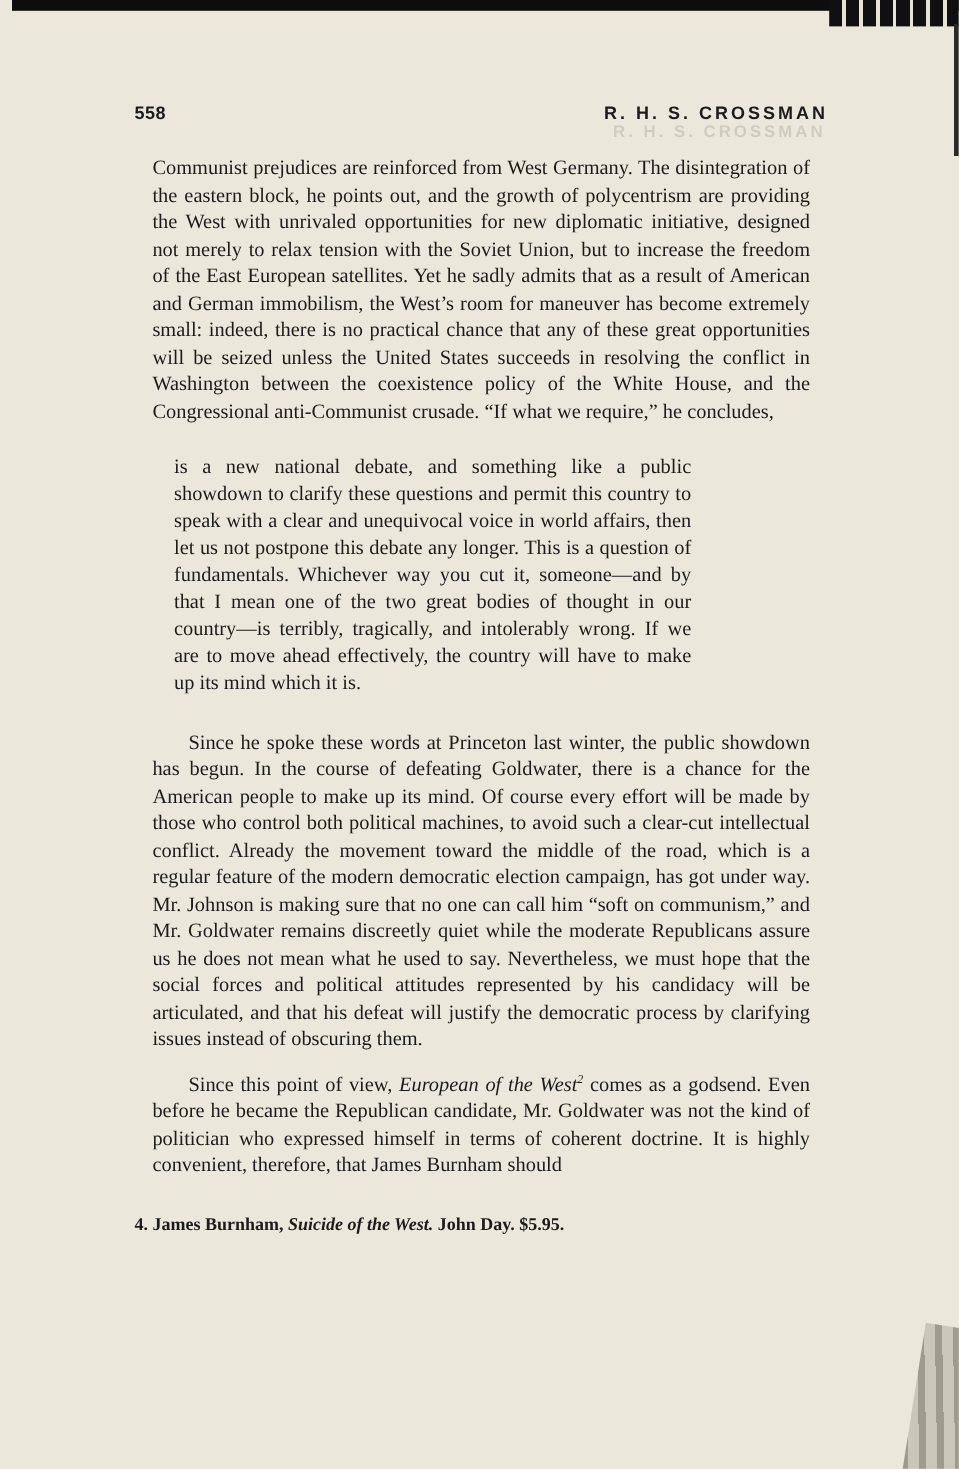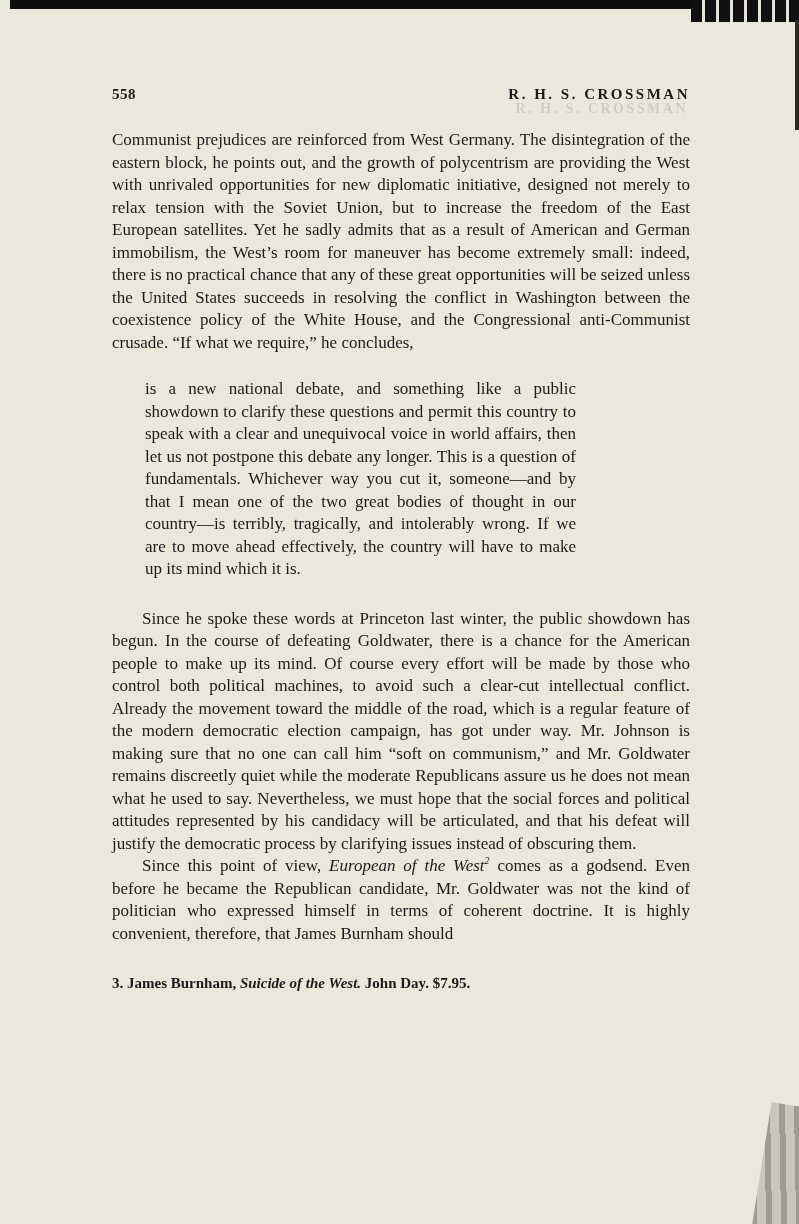--- a/index.html
+++ b/index.html
@@ -37,40 +37,40 @@
   .page-inner {
     position: absolute;
     top: 0; left: 0; right: 0; bottom: 0;
     padding: 86px 109px 0 112px;
     box-sizing: border-box;
   }
   .running-header {
     display: flex;
     justify-content: space-between;
     align-items: baseline;
-    font-family: Liberation Serif, serif;
+    font-family: Liberation Sans, sans-serif;
     font-weight: bold;
     margin-bottom: 26px;
     position: relative;
   }
   .page-num { font-size: 15px; letter-spacing: .5px; }
   .running-head { font-size: 15px; letter-spacing: 2.5px; }
   .running-head-ghost {
     position: absolute;
     right: 2px; top: 15px;
     font-size: 14px; letter-spacing: 2.5px;
     opacity: 0.13;
     filter: blur(.4px);
   }
   .body-text {
     font-size: 17px;
     line-height: 22.5px;
     text-align: justify;
   }
-  .para { margin: 0; }
+  .para { margin: 15px; }
   .para.indent { text-indent: 30px; }
   blockquote.quote {
     margin: 24px 114px 27px 33px;
     text-align: justify;
   }
   .footnote {
     margin: 27px 0 0 0;
     font-size: 15px;
     font-weight: bold;
     text-align: left;
@@ -104,17 +104,17 @@
     <main class="body-text">
 
       <p class="para">Communist prejudices are reinforced from West Germany. The disintegration of the eastern block, he points out, and the growth of polycentrism are providing the West with unrivaled opportunities for new diplomatic initiative, designed not merely to relax tension with the Soviet Union, but to increase the freedom of the East European satellites. Yet he sadly admits that as a result of American and German immobilism, the West’s room for maneuver has become extremely small: indeed, there is no practical chance that any of these great opportunities will be seized unless the United States succeeds in resolving the conflict in Washington between the coexistence policy of the White House, and the Congressional anti-Communist crusade. “If what we require,” he concludes,</p>
 
       <blockquote class="quote">is a new national debate, and something like a public showdown to clarify these questions and permit this country to speak with a clear and unequivocal voice in world affairs, then let us not postpone this debate any longer. This is a question of fundamentals. Whichever way you cut it, someone—and by that I mean one of the two great bodies of thought in our country—is terribly, tragically, and intolerably wrong. If we are to move ahead effectively, the country will have to make up its mind which it is.</blockquote>
 
       <p class="para indent">Since he spoke these words at Princeton last winter, the public showdown has begun. In the course of defeating Goldwater, there is a chance for the American people to make up its mind. Of course every effort will be made by those who control both political machines, to avoid such a clear-cut intellectual conflict. Already the movement toward the middle of the road, which is a regular feature of the modern democratic election campaign, has got under way. Mr. Johnson is making sure that no one can call him “soft on communism,” and Mr. Goldwater remains discreetly quiet while the moderate Republicans assure us he does not mean what he used to say. Nevertheless, we must hope that the social forces and political attitudes represented by his candidacy will be articulated, and that his defeat will justify the democratic process by clarifying issues instead of obscuring them.</p>
 
       <p class="para indent"><span>Since this point of view, </span><em>European of the West</em><sup class="fn-mark">2</sup><span> comes as a godsend. Even before he became the Republican candidate, Mr. Goldwater was not the kind of politician who expressed himself in terms of coherent doctrine. It is highly convenient, therefore, that James Burnham should</span></p>
 
-      <p class="footnote"><span>3. James Burnham, </span><em>Suicide of the West.</em><span> John Day. $7.95.</span></p>
+      <p class="footnote"><span>4. James Burnham, </span><em>Suicide of the West.</em><span> John Day. $5.95.</span></p>
 
     </main>
   </div>
 </div>
 
 </body></html>

